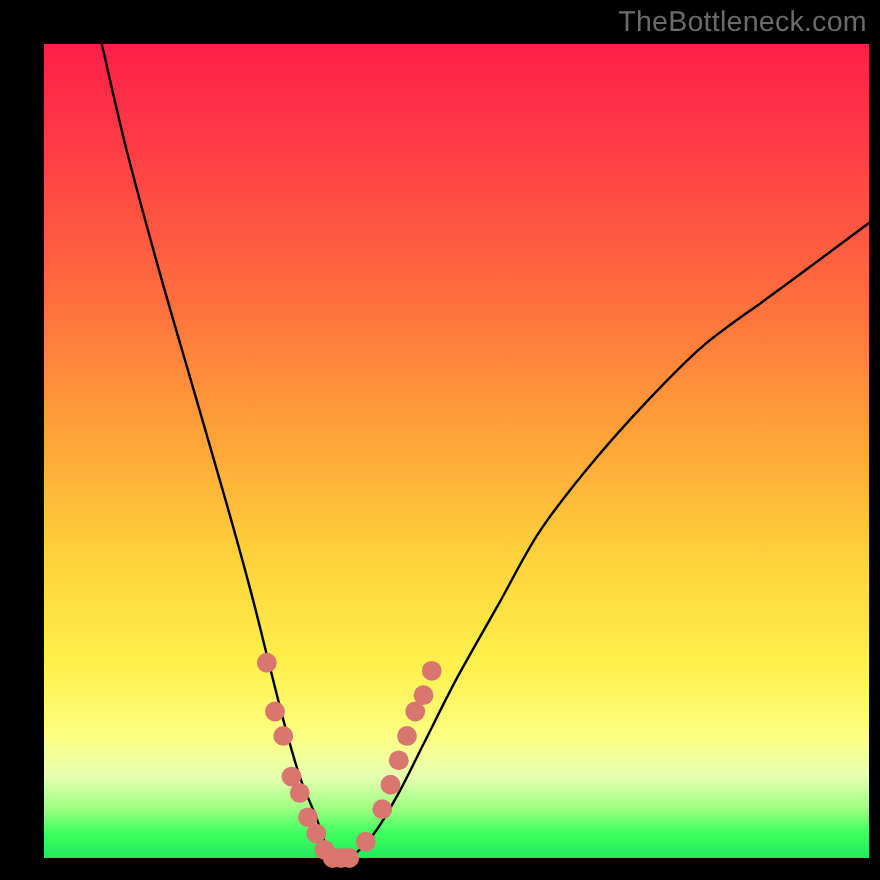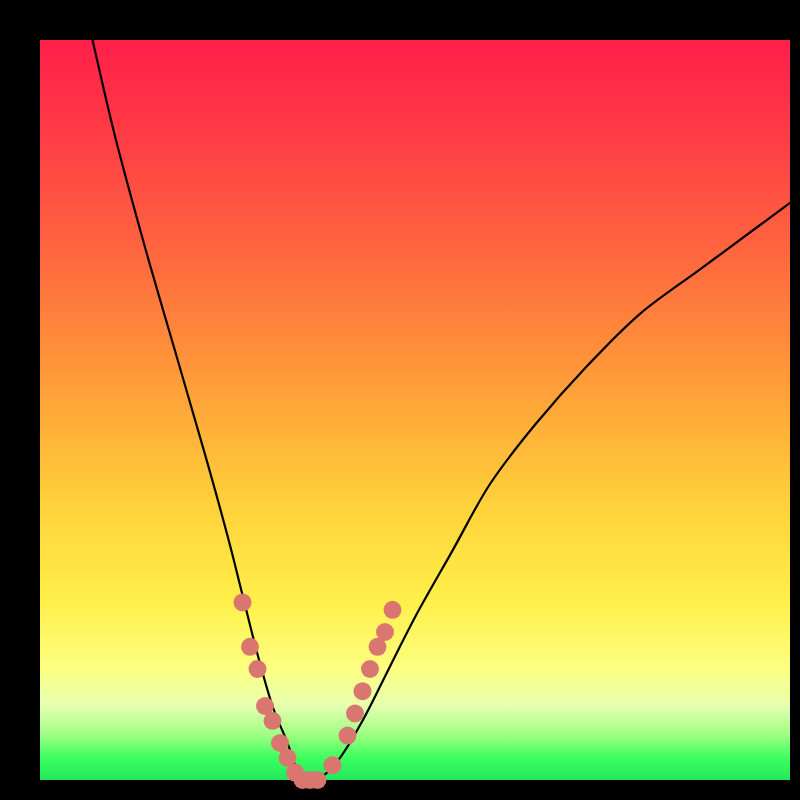--- a/index.html
+++ b/index.html
@@ -56,20 +56,21 @@
     width: 800px;
     height: 800px;
     pointer-events: none;
   }
 </style>
 </head>
 <body>
 
 <div class="stage">
   <div class="plot"></div>
+  <div class="watermark">TheBottleneck.com</div>
   <svg class="overlay" viewBox="0 0 800 800">
     <g>
       <path fill="none" stroke="#000" stroke-width="2.2" stroke-linecap="round" d="M 92.5 40.0 C 96.3 56.0, 106.3 101.7, 115.0 136.2 C 123.8 170.7, 135.0 211.4, 145.0 247.2 C 155.0 283.0, 165.0 316.3, 175.0 350.8 C 185.0 385.3, 196.3 423.6, 205.0 454.4 C 213.8 485.2, 221.3 512.4, 227.5 535.8 C 233.8 559.2, 237.5 575.3, 242.5 595.0 C 247.5 614.7, 252.5 635.7, 257.5 654.2 C 262.5 672.7, 267.5 691.2, 272.5 706.0 C 277.5 720.8, 283.8 733.1, 287.5 743.0 C 291.3 752.9, 292.5 759.0, 295.0 765.2 C 297.5 771.4, 298.8 777.5, 302.5 780.0 C 306.3 782.5, 311.3 783.7, 317.5 780.0 C 323.8 776.3, 332.5 767.7, 340.0 757.8 C 347.5 747.9, 355.0 734.4, 362.5 720.8 C 370.0 707.2, 376.3 693.7, 385.0 676.4 C 393.8 659.1, 403.8 638.2, 415.0 617.2 C 426.3 596.2, 440.0 572.8, 452.5 550.6 C 465.0 528.4, 476.3 505.0, 490.0 484.0 C 503.8 463.0, 518.8 444.5, 535.0 424.8 C 551.3 405.1, 570.0 384.1, 587.5 365.6 C 605.0 347.1, 621.3 329.8, 640.0 313.8 C 658.8 297.8, 680.0 284.2, 700.0 269.4 C 720.0 254.6, 745.0 236.1, 760.0 225.0 C 775.0 213.9, 785.0 206.5, 790.0 202.8" id="curve-path"></path>
     </g>
     <g id="dots">
         <circle cx="242.5" cy="602.4" r="9" fill="#d9766f"></circle>
         <circle cx="250.0" cy="646.8" r="9" fill="#d9766f"></circle>
         <circle cx="257.5" cy="669.0" r="9" fill="#d9766f"></circle>
         <circle cx="265.0" cy="706.0" r="9" fill="#d9766f"></circle>
         <circle cx="272.5" cy="720.8" r="9" fill="#d9766f"></circle>

